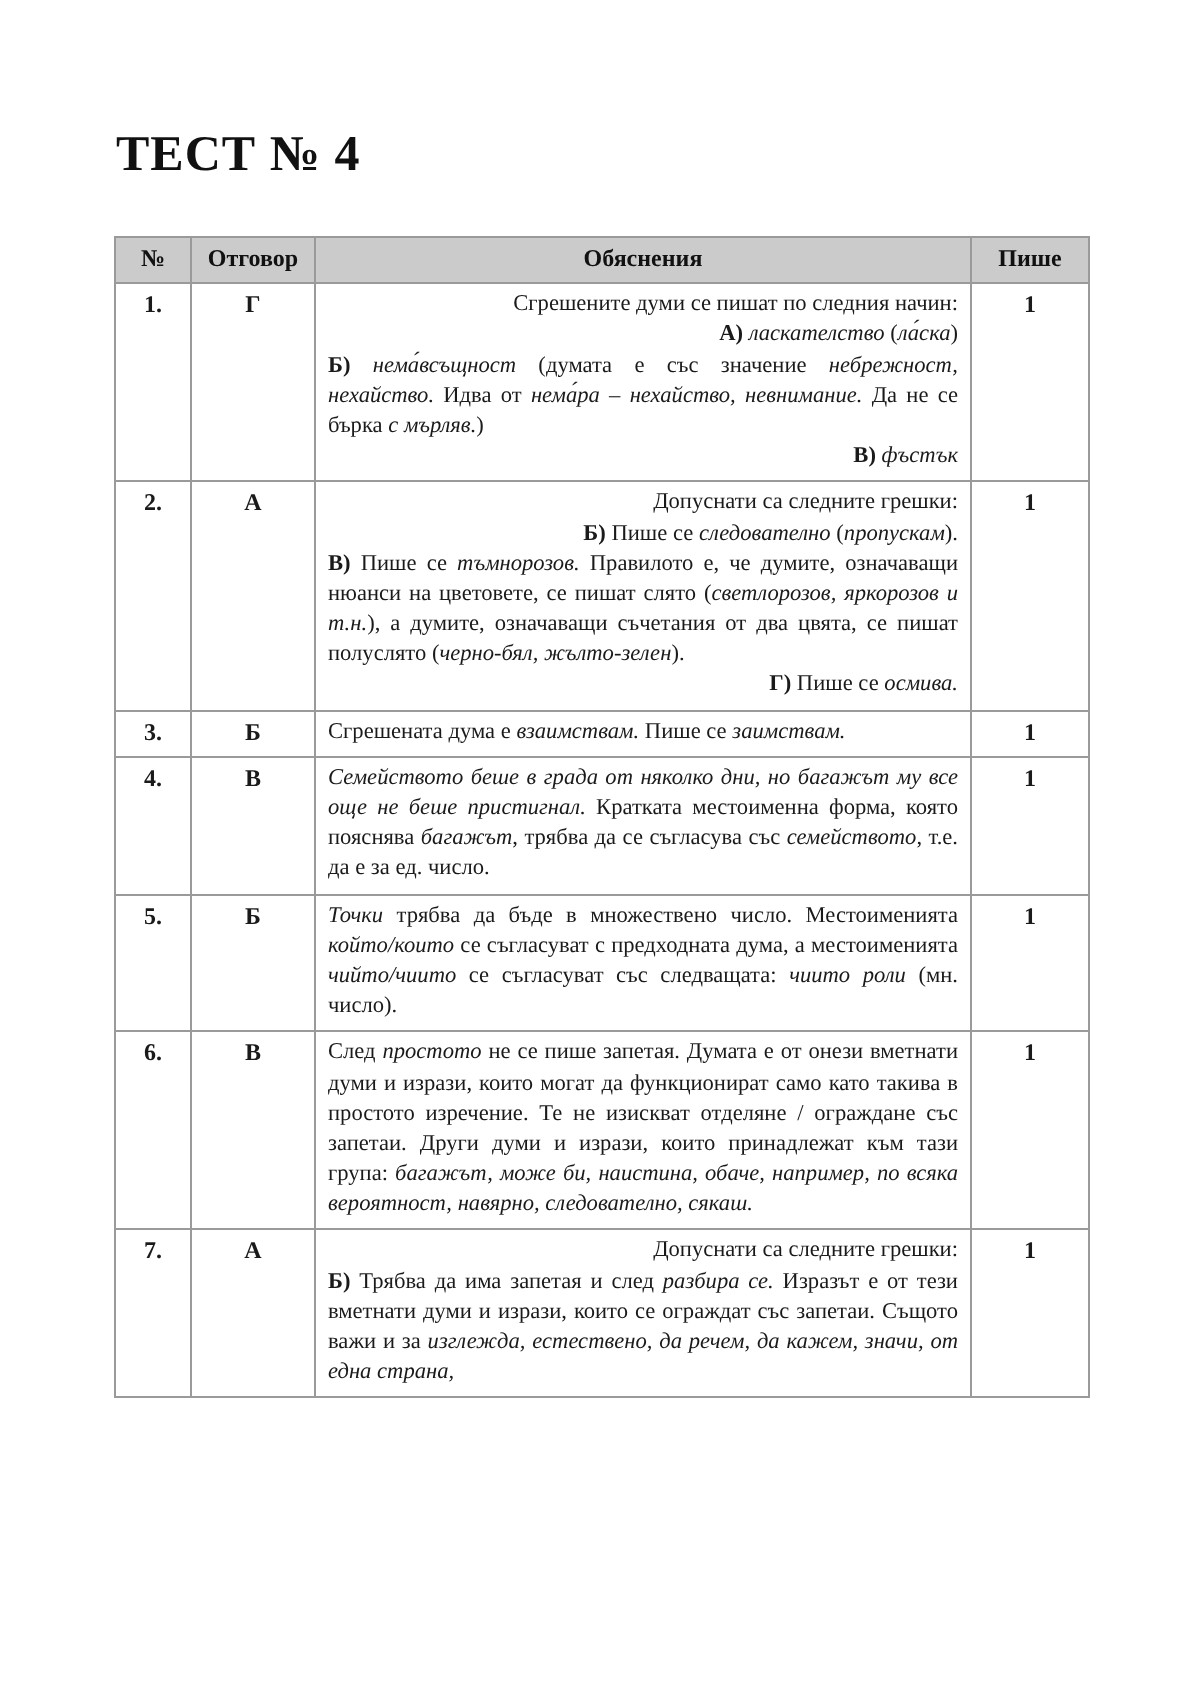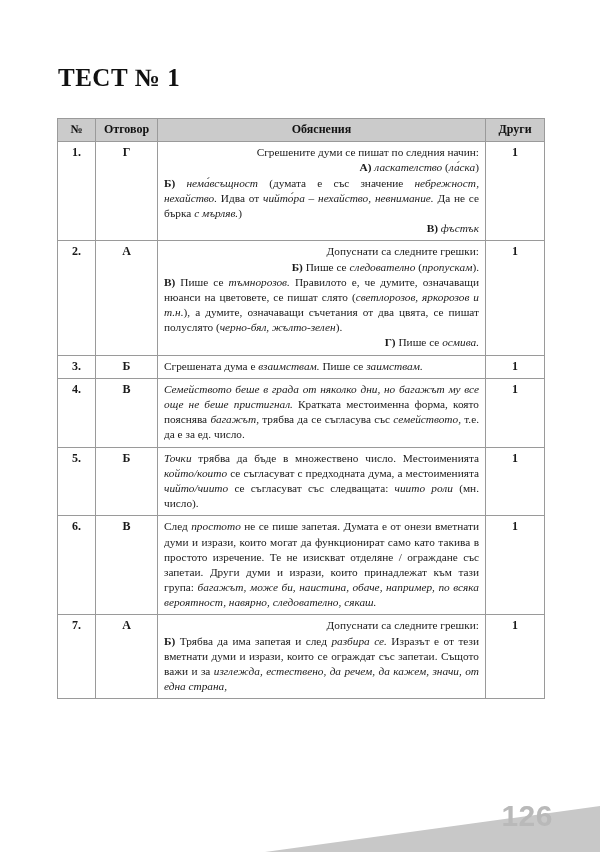--- a/index.html
+++ b/index.html
@@ -123,47 +123,47 @@
     letter-spacing: 0.5px;
     line-height: 1;
   }
 </style>
 </head>
 <body>
 
 <div class="page">
 
   <div class="title-block">
-    <h1 class="doc-title">ТЕСТ № 1</h1>
+    <h1 class="doc-title">ТЕСТ № 4</h1>
   </div>
 
   <table class="answers-table">
     <colgroup>
       <col class="c-num">
       <col class="c-answer">
       <col class="c-expl">
       <col class="c-points">
     </colgroup>
     <thead>
       <tr>
         <th>№</th>
         <th>Отговор</th>
         <th>Обяснения</th>
-        <th>Други</th>
+        <th>Пише</th>
       </tr>
     </thead>
     <tbody>
 
       <tr>
         <td class="num">1.</td>
         <td class="answer">Г</td>
         <td class="expl">
           <p class="lead"><span>Сгрешените думи се пишат по следния начин:</span></p>
           <p class="lead"><b>А)</b> <i>ласкателство</i> (<i>ла́ска</i>)</p>
-          <p><b>Б)</b> <i>нема́всъщност</i> (думата е със значение <i>небрежност, нехайство.</i> Идва от <i>чийто́ра – нехайство, невнимание.</i> Да не се бърка <i>с мърляв.</i>)</p>
+          <p><b>Б)</b> <i>нема́всъщност</i> (думата е със значение <i>небрежност, нехайство.</i> Идва от <i>нема́ра – нехайство, невнимание.</i> Да не се бърка <i>с мърляв.</i>)</p>
           <p class="lead"><b>В)</b> <i>фъстък</i></p>
         </td>
         <td class="points">1</td>
       </tr>
 
       <tr>
         <td class="num">2.</td>
         <td class="answer">А</td>
         <td class="expl">
           <p class="lead"><span>Допуснати са следните грешки:</span></p>
@@ -216,20 +216,14 @@
         <td class="expl">
           <p class="lead"><span>Допуснати са следните грешки:</span></p>
           <p><b>Б)</b> Трябва да има запетая и след <i>разбира се.</i> Изразът е от тези вметнати думи и изрази, които се ограждат със запетаи. Същото важи и за <i>изглежда, естест­вено, да речем, да кажем, значи, от една страна,</i></p>
         </td>
         <td class="points">1</td>
       </tr>
 
     </tbody>
   </table>
 
-  <div class="footer-wrap">
-    <svg class="footer-band" viewBox="0 0 600 86" preserveAspectRatio="none">
-      <polygon points="265,86 600,40 600,86" fill="#c8c8c8"></polygon>
-    </svg>
-    <div class="page-number">126</div>
-  </div>
 
 </div>
 
 </body></html>

